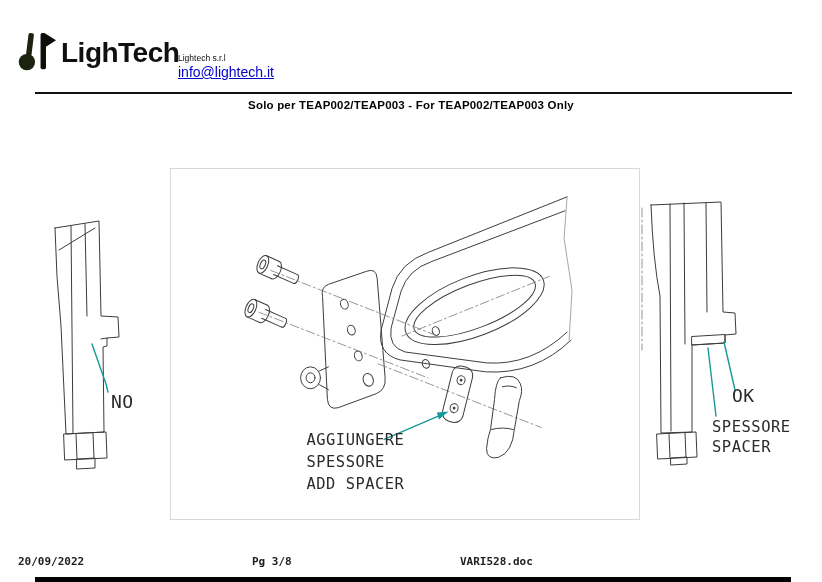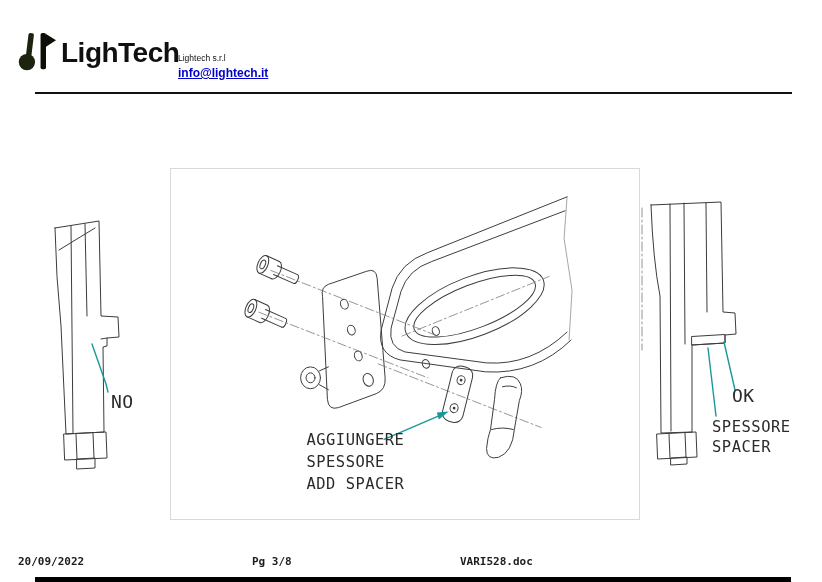--- a/index.html
+++ b/index.html
@@ -6,21 +6,21 @@
   html,body { width:822px; height:582px; background:#ffffff; }
   body { font-family:"Liberation Sans", sans-serif; position:relative; overflow:hidden; }
   .page { position:absolute; inset:0; background:#ffffff;margin-top:8px; }
 
   
   .logo { position:absolute; left:16px; top:24px; display:flex; align-items:center; gap:5px; }
   .logo-icon { width:40px; height:42px; display:block; }
   .logo-text { font-size:28px; font-weight:bold; color:#101010; letter-spacing:-0.5px; }
   .company { position:absolute; left:178px; top:44px; line-height:13px; }
   .company-name { font-size:8.5px; color:#101010; }
-  .company-email { font-size:12px; color:#0000c8; text-decoration:underline; display:inline-block;font-weight:bold; }
+  .company-email { font-size:14px; color:#0000c8; text-decoration:underline; display:inline-block; }
   .rule { position:absolute; left:35px; top:84px; width:757px; height:2px; background:#111; }
   .title { position:absolute; left:0; top:91px; width:822px; text-align:center;
            font-size:11.5px; font-weight:bold; color:#050505; letter-spacing:0.2px; }
 
   
   .canvas svg { position:absolute; overflow:visible; }
   .d-left   { left:35px;  top:208px; width:145px; height:260px; }
   .d-center { left:170px; top:160px; width:470px; height:352px; border:1px solid #d9d9d9; }
   .d-right  { left:628px; top:192px; width:180px; height:265px; }
 
@@ -57,20 +57,21 @@
     </svg>
     <span class="logo-text">LighTech</span>
   </div>
 
   <div class="company">
     <div class="company-name">Lightech s.r.l</div>
     <a class="company-email">info@lightech.it</a>
   </div>
 
   <div class="rule"></div>
+  <div class="title">Solo per TEAP002/TEAP003  - For TEAP002/TEAP003 Only</div>
 
   <section class="canvas">
 
     <svg class="d-left" viewBox="0 0 145 260">
       <g class="ink">
         <path d="M20,12 L64,5 L66,100 L83,101 L84,121 L72,122 L72,130 L68,131 L69,216 L31,218 L26,110 Q21,60 20,12 Z"></path>
         <path d="M24,34 L60,12"></path>
         <path d="M36,10 L38,217"></path>
         <path d="M50,8 L52,100"></path>
         <path d="M72,122 L66,123"></path>

